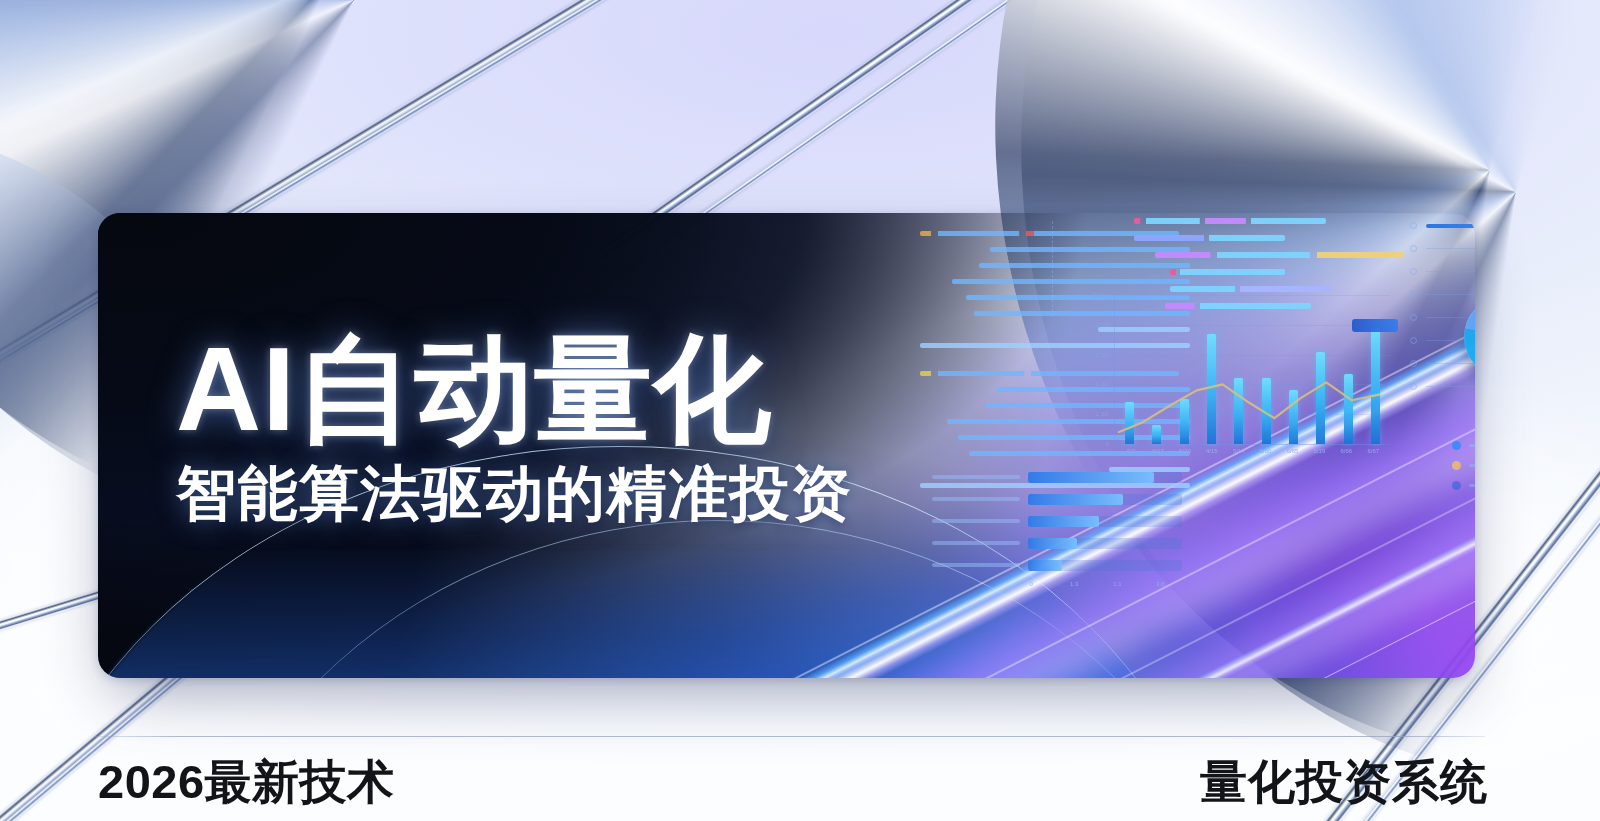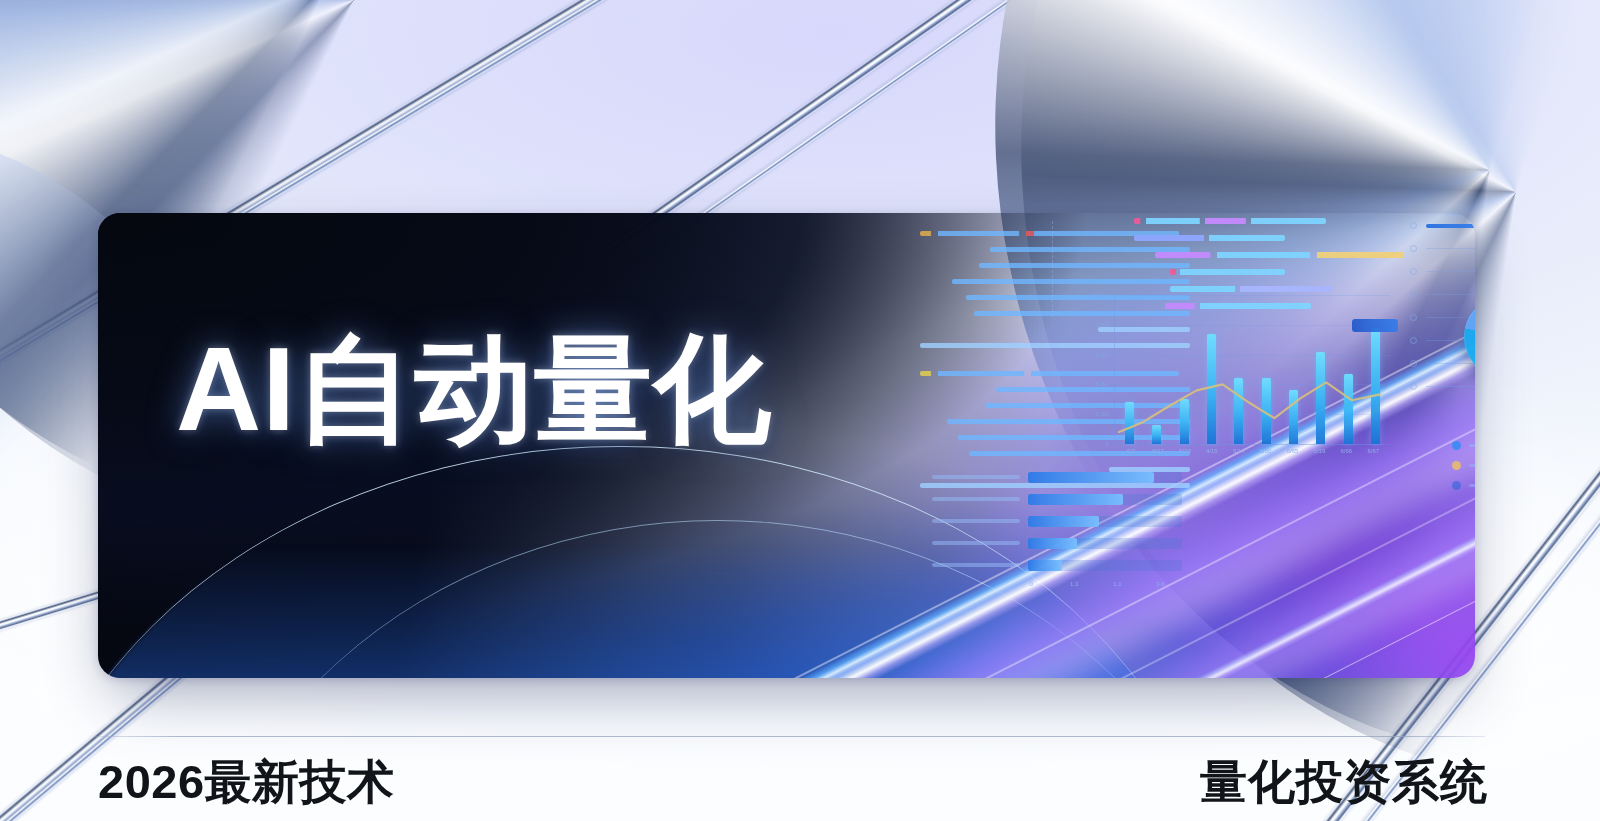--- a/index.html
+++ b/index.html
@@ -512,19 +512,20 @@
     </div>
   <div class="streak s-white" style="left:470px;top:470px;width:1240px;height:14px;transform:rotate(-27deg);opacity:.85;">
       <i></i>
     </div>
   <div class="streak s-thinwhite" style="left:520px;top:524px;width:1180px;height:1.4px;transform:rotate(-27deg);opacity:.55;">
       <i></i>
     </div>
 
   <div id="headline-block" style="position:absolute;left:78px;top:97px;">
     <div id="main-title">AI自动量化</div>
+    <div id="sub-title">智能算法驱动的精准投资</div>
   </div>
 
 </div>
 
 <div id="divider"></div>
 <div id="footer-left">2026最新技术</div>
 <div id="footer-right">量化投资系统</div>
 
 </body></html>

